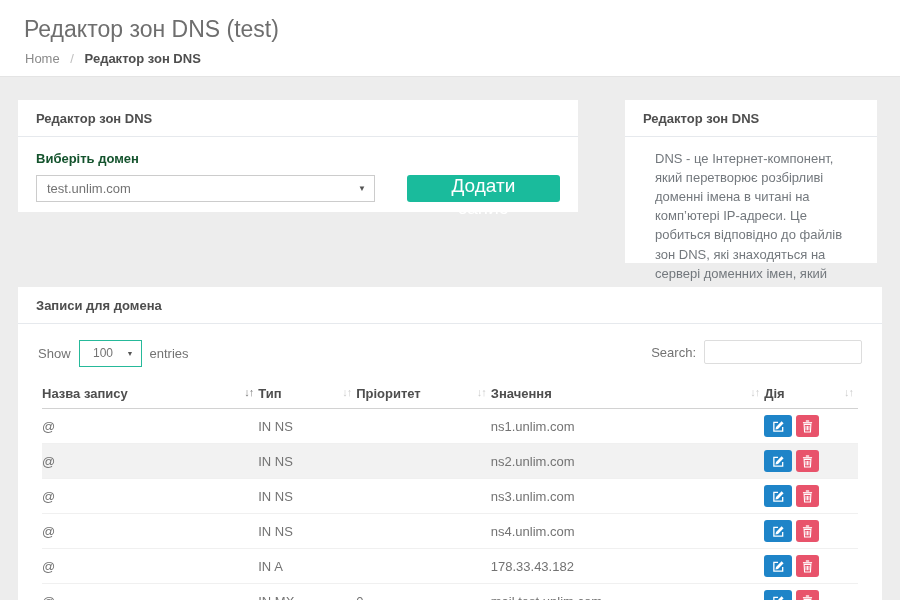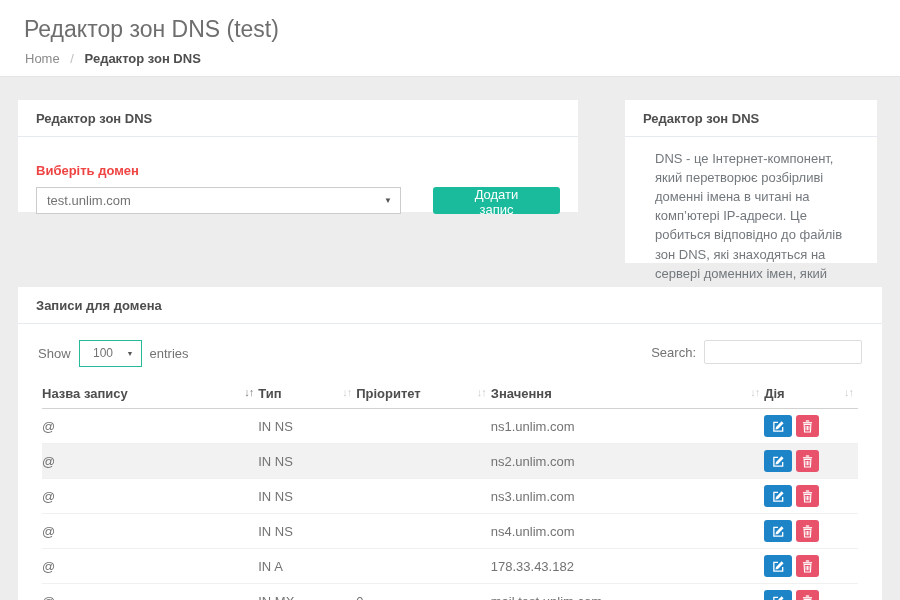--- a/index.html
+++ b/index.html
@@ -31,38 +31,38 @@
   .card-header {
     padding: 11px 18px 10px 18px;
     border-bottom: 1px solid #E6E9ED;
     font-size: 13px; font-weight: 700; color: #4E4E4E;
   }
 
   
   #card-domain { left: 18px; top: 100px; width: 560px; height: 112px; }
   #card-domain .card-body { padding: 12px 18px; }
   .field-label {
-    display: block; font-size: 13px; font-weight: 700; color: #ef4444;
-    margin: 14px 0 9px 0;
+    display: block; font-size: 13px; font-weight: 700; color: #14532d;
+    margin: 2px 0 9px 0;
   }
   .select-row { display: flex; align-items: center; gap: 12px; }
   .fake-select {
     position: relative; width: 392px; height: 27px;
     border: 1px solid #CCCCCC; background: #FFFFFF;
     font-size: 13px; color: #737373; line-height: 25px;
     padding: 0 22px 0 10px; cursor: pointer;
   }
   .fake-select .caret {
     position: absolute; right: 8px; top: 0; line-height: 25px;
     font-size: 8px; color: #555555;
   }
   .btn-add {
     margin-left: 20px; height: 27px; padding: 0 26px;
     background: #1ABB9C; color: #FFFFFF; border: none; border-radius: 3px;
-    font-size: 13px; font-family: inherit; cursor: pointer;
+    font-size: 19px; font-family: inherit; cursor: pointer;
   }
 
   
   #card-info { left: 625px; top: 100px; width: 252px; height: 163px; }
   #card-info .card-body {
     padding: 12px 30px; font-size: 13px; color: #73787D; line-height: 1.47;
   }
 
   
   #card-records { left: 18px; top: 287px; width: 864px; height: 332px; }

